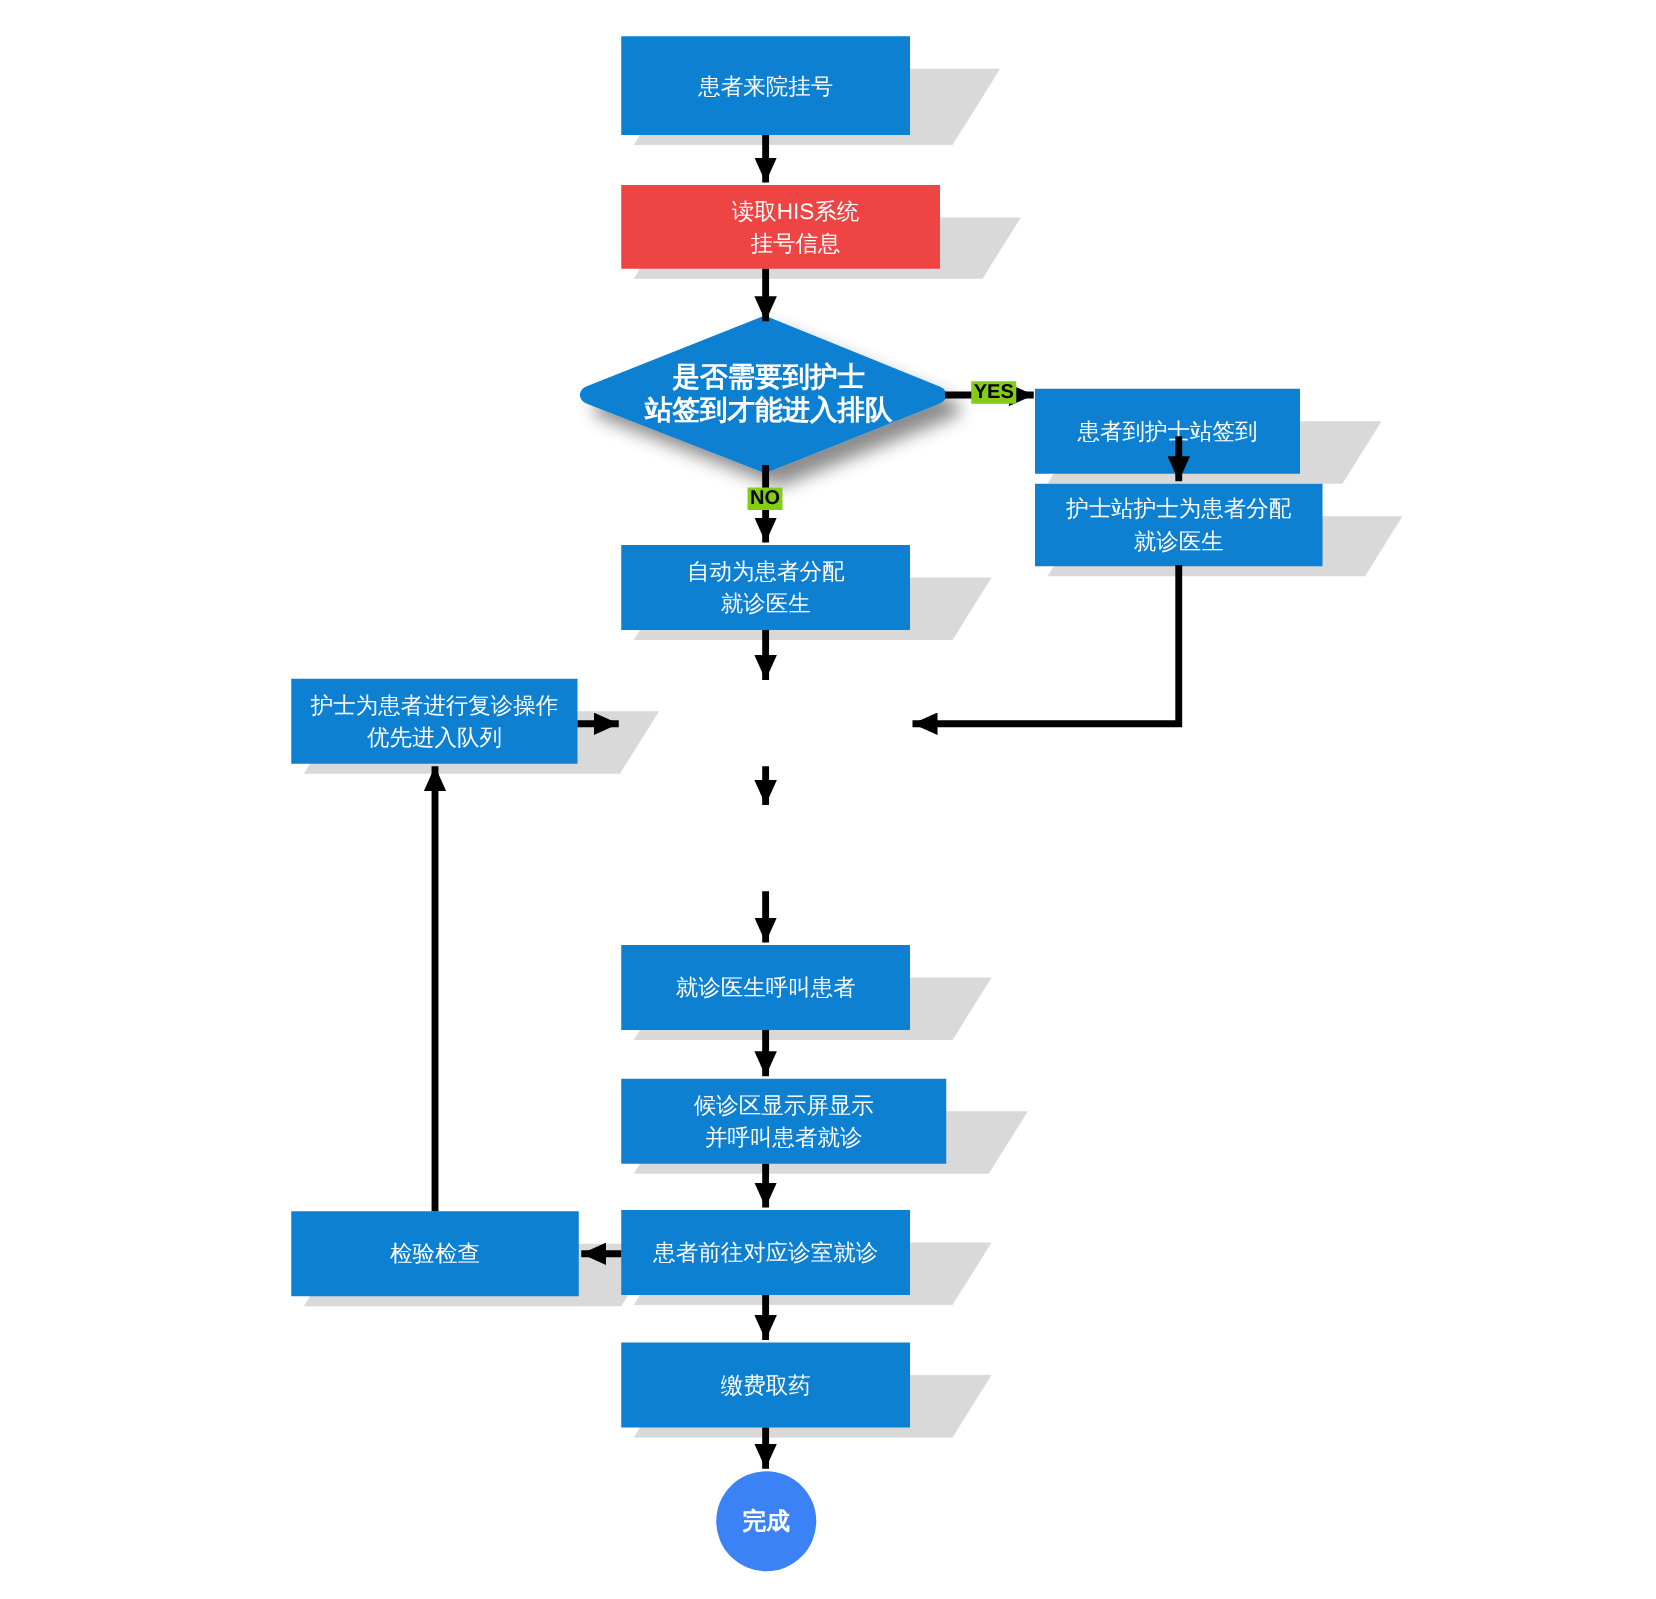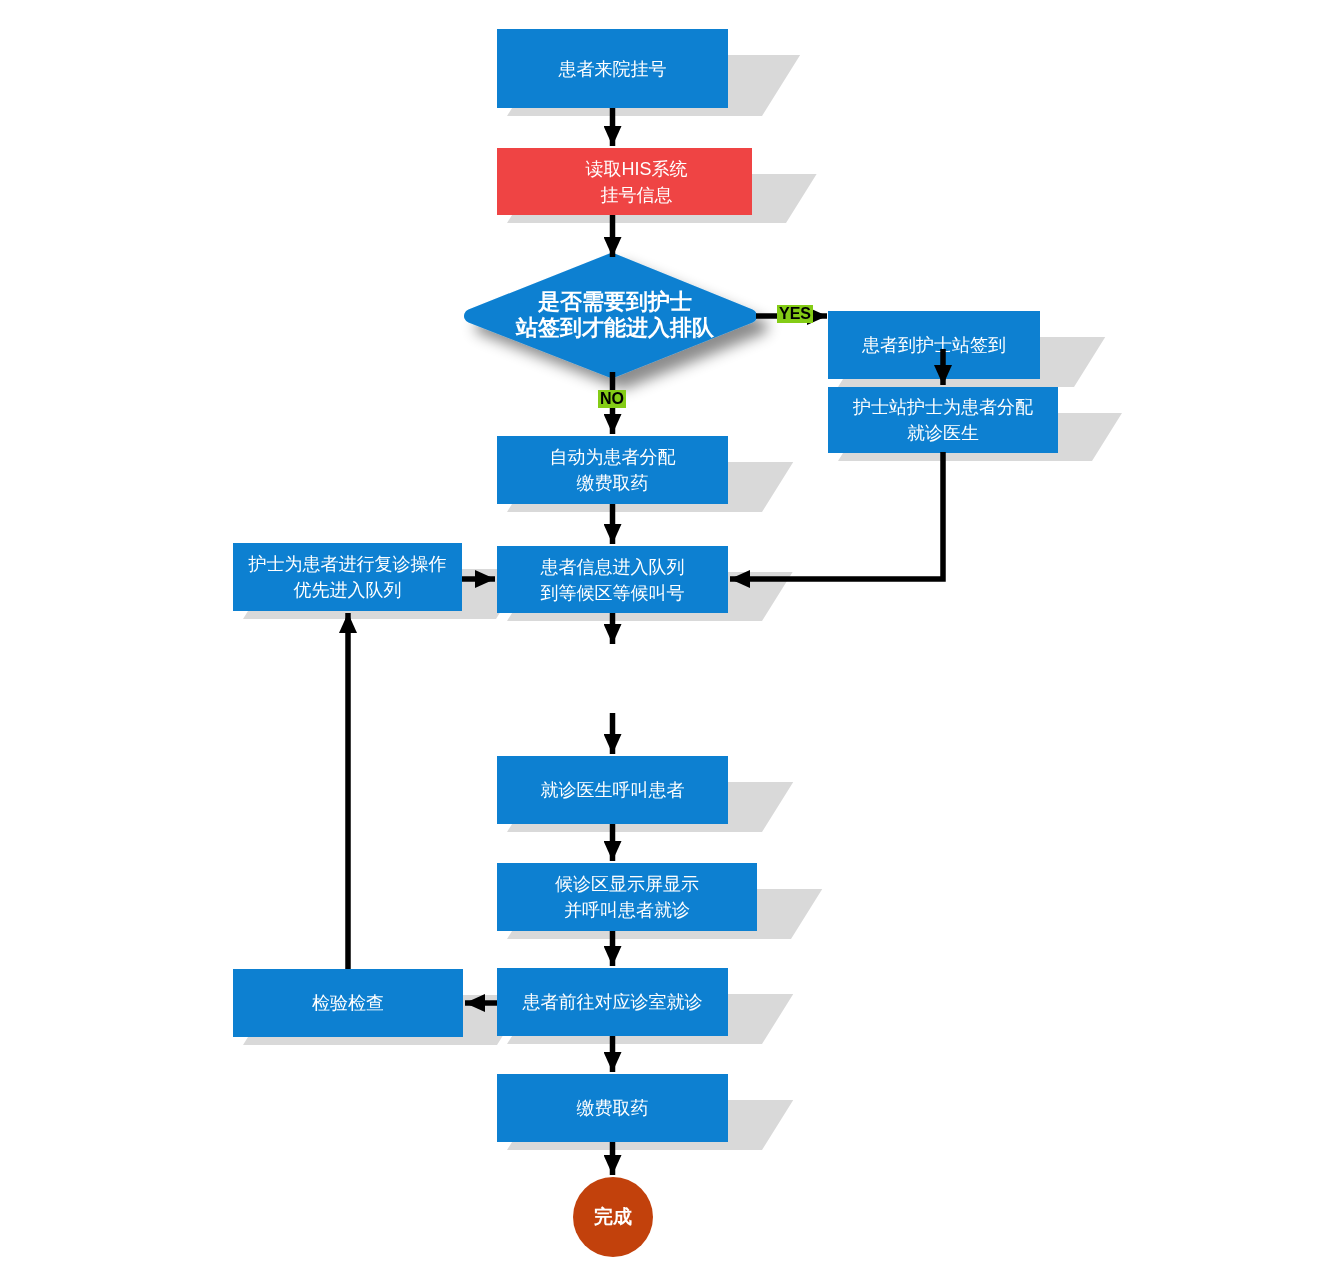--- a/index.html
+++ b/index.html
@@ -41,21 +41,21 @@
     text-align:center; color:#ffffff;
     font-size:22px; font-weight:bold; line-height:26px;
     white-space:pre-line;
   }
   
   .terminator {
     position:absolute;
     border-radius:50%;
     display:flex; align-items:center; justify-content:center;
     color:#ffffff; font-size:19px; font-weight:bold;
-    background:#c2410c;
+    background:#3b82f6;
     text-align:right;
   }
   
   .connectors { position:absolute; left:0; top:0; z-index:1; pointer-events:none; }
   .edge { stroke:#000000; stroke-width:5.5; fill:none; marker-end:url(#ah); }
   
   .branch-label {
     position:absolute; z-index:2;
     background:#84cc16;
     color:#000000; font-size:16px; font-weight:bold;
@@ -93,32 +93,28 @@
     <span>患者到护士站签到</span>
   </div>
 
   <div class="node blue pshadow" style="left:828px; top:387px; width:230px; height:66px;">
     <span>护士站护士为患者分配
 就诊医生</span>
   </div>
 
   <div class="node blue pshadow" style="left:497px; top:436px; width:231px; height:68px;">
     <span>自动为患者分配
-缴费取药</span>
+就诊医生</span>
   </div>
 
   <div class="node blue pshadow" style="left:233px; top:543px; width:229px; height:68px;">
     <span>护士为患者进行复诊操作
 优先进入队列</span>
   </div>
 
-  <div class="node blue pshadow" style="left:497px; top:546px; width:231px; height:67px;">
-    <span>患者信息进入队列
-到等候区等候叫号</span>
-  </div>
 
 
   <div class="node blue pshadow" style="left:497px; top:756px; width:231px; height:68px;">
     <span>就诊医生呼叫患者</span>
   </div>
 
   <div class="node blue pshadow" style="left:497px; top:863px; width:260px; height:68px;">
     <span>候诊区显示屏显示
 并呼叫患者就诊</span>
   </div>

